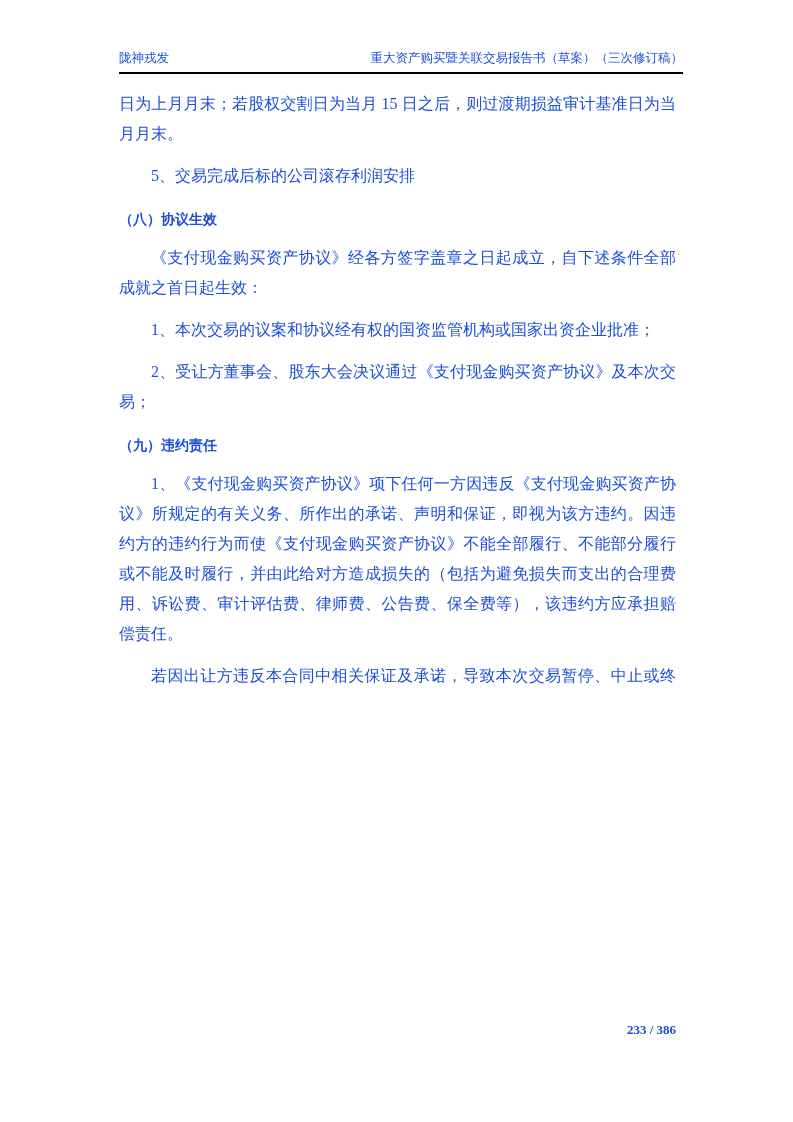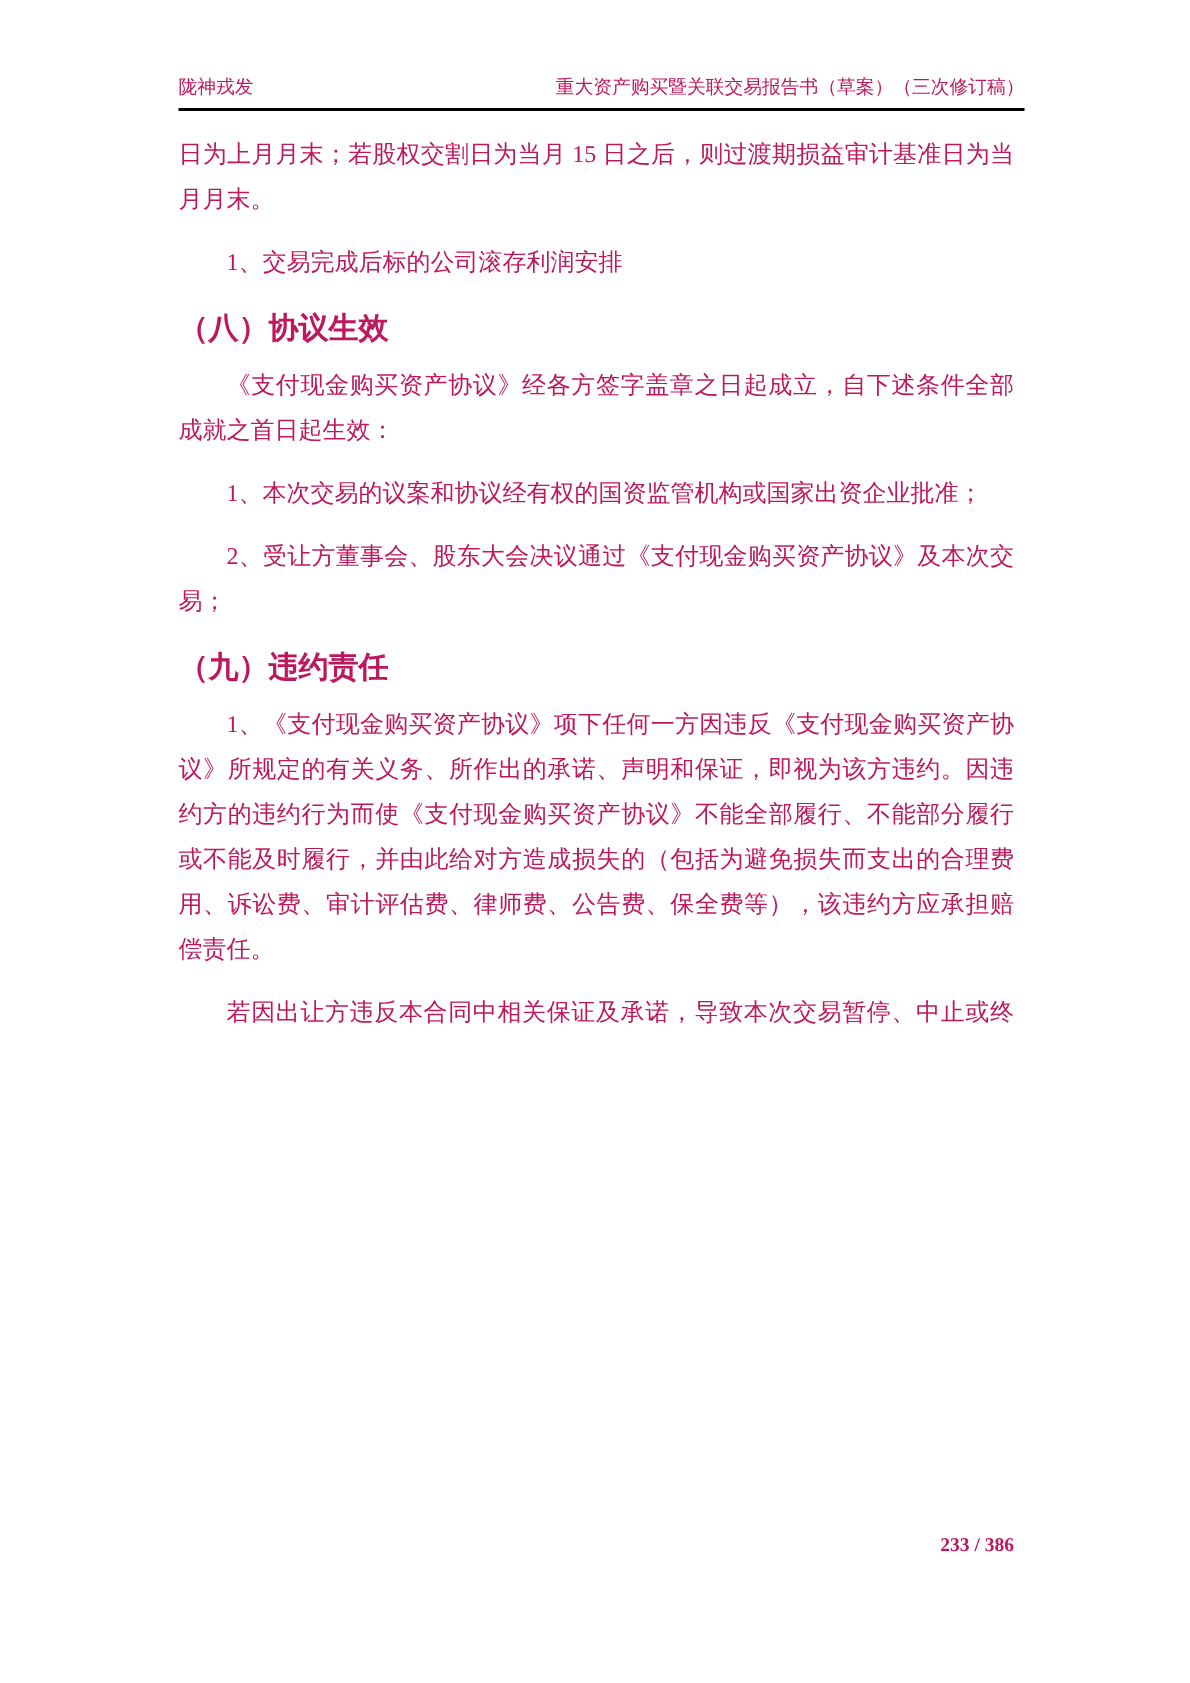--- a/index.html
+++ b/index.html
@@ -6,21 +6,21 @@
     margin: 0;
     padding: 0;
     background: #ffffff;
   }
   .page {
     position: relative;
     width: 793px;
     height: 1122px;
     background: #ffffff;
     font-family: "Liberation Serif", "DejaVu Serif", serif;
-    color: #be185d;
+    color: #1d4ed8;
     overflow: hidden;
   }
   .header {
     position: absolute;
     left: 119px;
     right: 110px;
     top: 49px;
     display: flex;
     justify-content: space-between;
     align-items: flex-end;
@@ -43,21 +43,21 @@
     margin: 0 0 12px 0;
     text-align: justify;
     text-indent: 2em;
     word-break: break-all;
   }
   .para.no-indent { text-indent: 0; }
   .para.fill { text-align-last: justify; }
   .section-heading {
     font-family: "Liberation Sans", "DejaVu Sans", sans-serif;
     font-weight: bold;
-    font-size: 20px;
+    font-size: 14px;
     line-height: 28px;
     margin: 14px 0 10px 0;
     text-indent: 0;
   }
   .footer {
     position: absolute;
     right: 117px;
     top: 1022px;
     font-size: 13px;
     line-height: 16px;
@@ -70,21 +70,21 @@
 
 <div class="page">
 
   <div class="header">
     <span class="left">陇神戎发</span>
     <span class="right">重大资产购买暨关联交易报告书（草案）（三次修订稿）</span>
   </div>
 
   <div class="content">
     <p class="para no-indent">日为上月月末；若股权交割日为当月 15 日之后，则过渡期损益审计基准日为当月月末。</p>
-    <p class="para">1、交易完成后标的公司滚存利润安排</p>
+    <p class="para">5、交易完成后标的公司滚存利润安排</p>
     <h2 class="section-heading">（八）协议生效</h2>
     <p class="para">《支付现金购买资产协议》经各方签字盖章之日起成立，自下述条件全部成就之首日起生效：</p>
     <p class="para">1、本次交易的议案和协议经有权的国资监管机构或国家出资企业批准；</p>
     <p class="para">2、受让方董事会、股东大会决议通过《支付现金购买资产协议》及本次交易；</p>
     <h2 class="section-heading">（九）违约责任</h2>
     <p class="para">1、《支付现金购买资产协议》项下任何一方因违反《支付现金购买资产协议》所规定的有关义务、所作出的承诺、声明和保证，即视为该方违约。因违约方的违约行为而使《支付现金购买资产协议》不能全部履行、不能部分履行或不能及时履行，并由此给对方造成损失的（包括为避免损失而支出的合理费用、诉讼费、审计评估费、律师费、公告费、保全费等），该违约方应承担赔偿责任。</p>
     <p class="para fill">若因出让方违反本合同中相关保证及承诺，导致本次交易暂停、中止或终</p>
   </div>
 
   <div class="footer">233 / 386</div>

